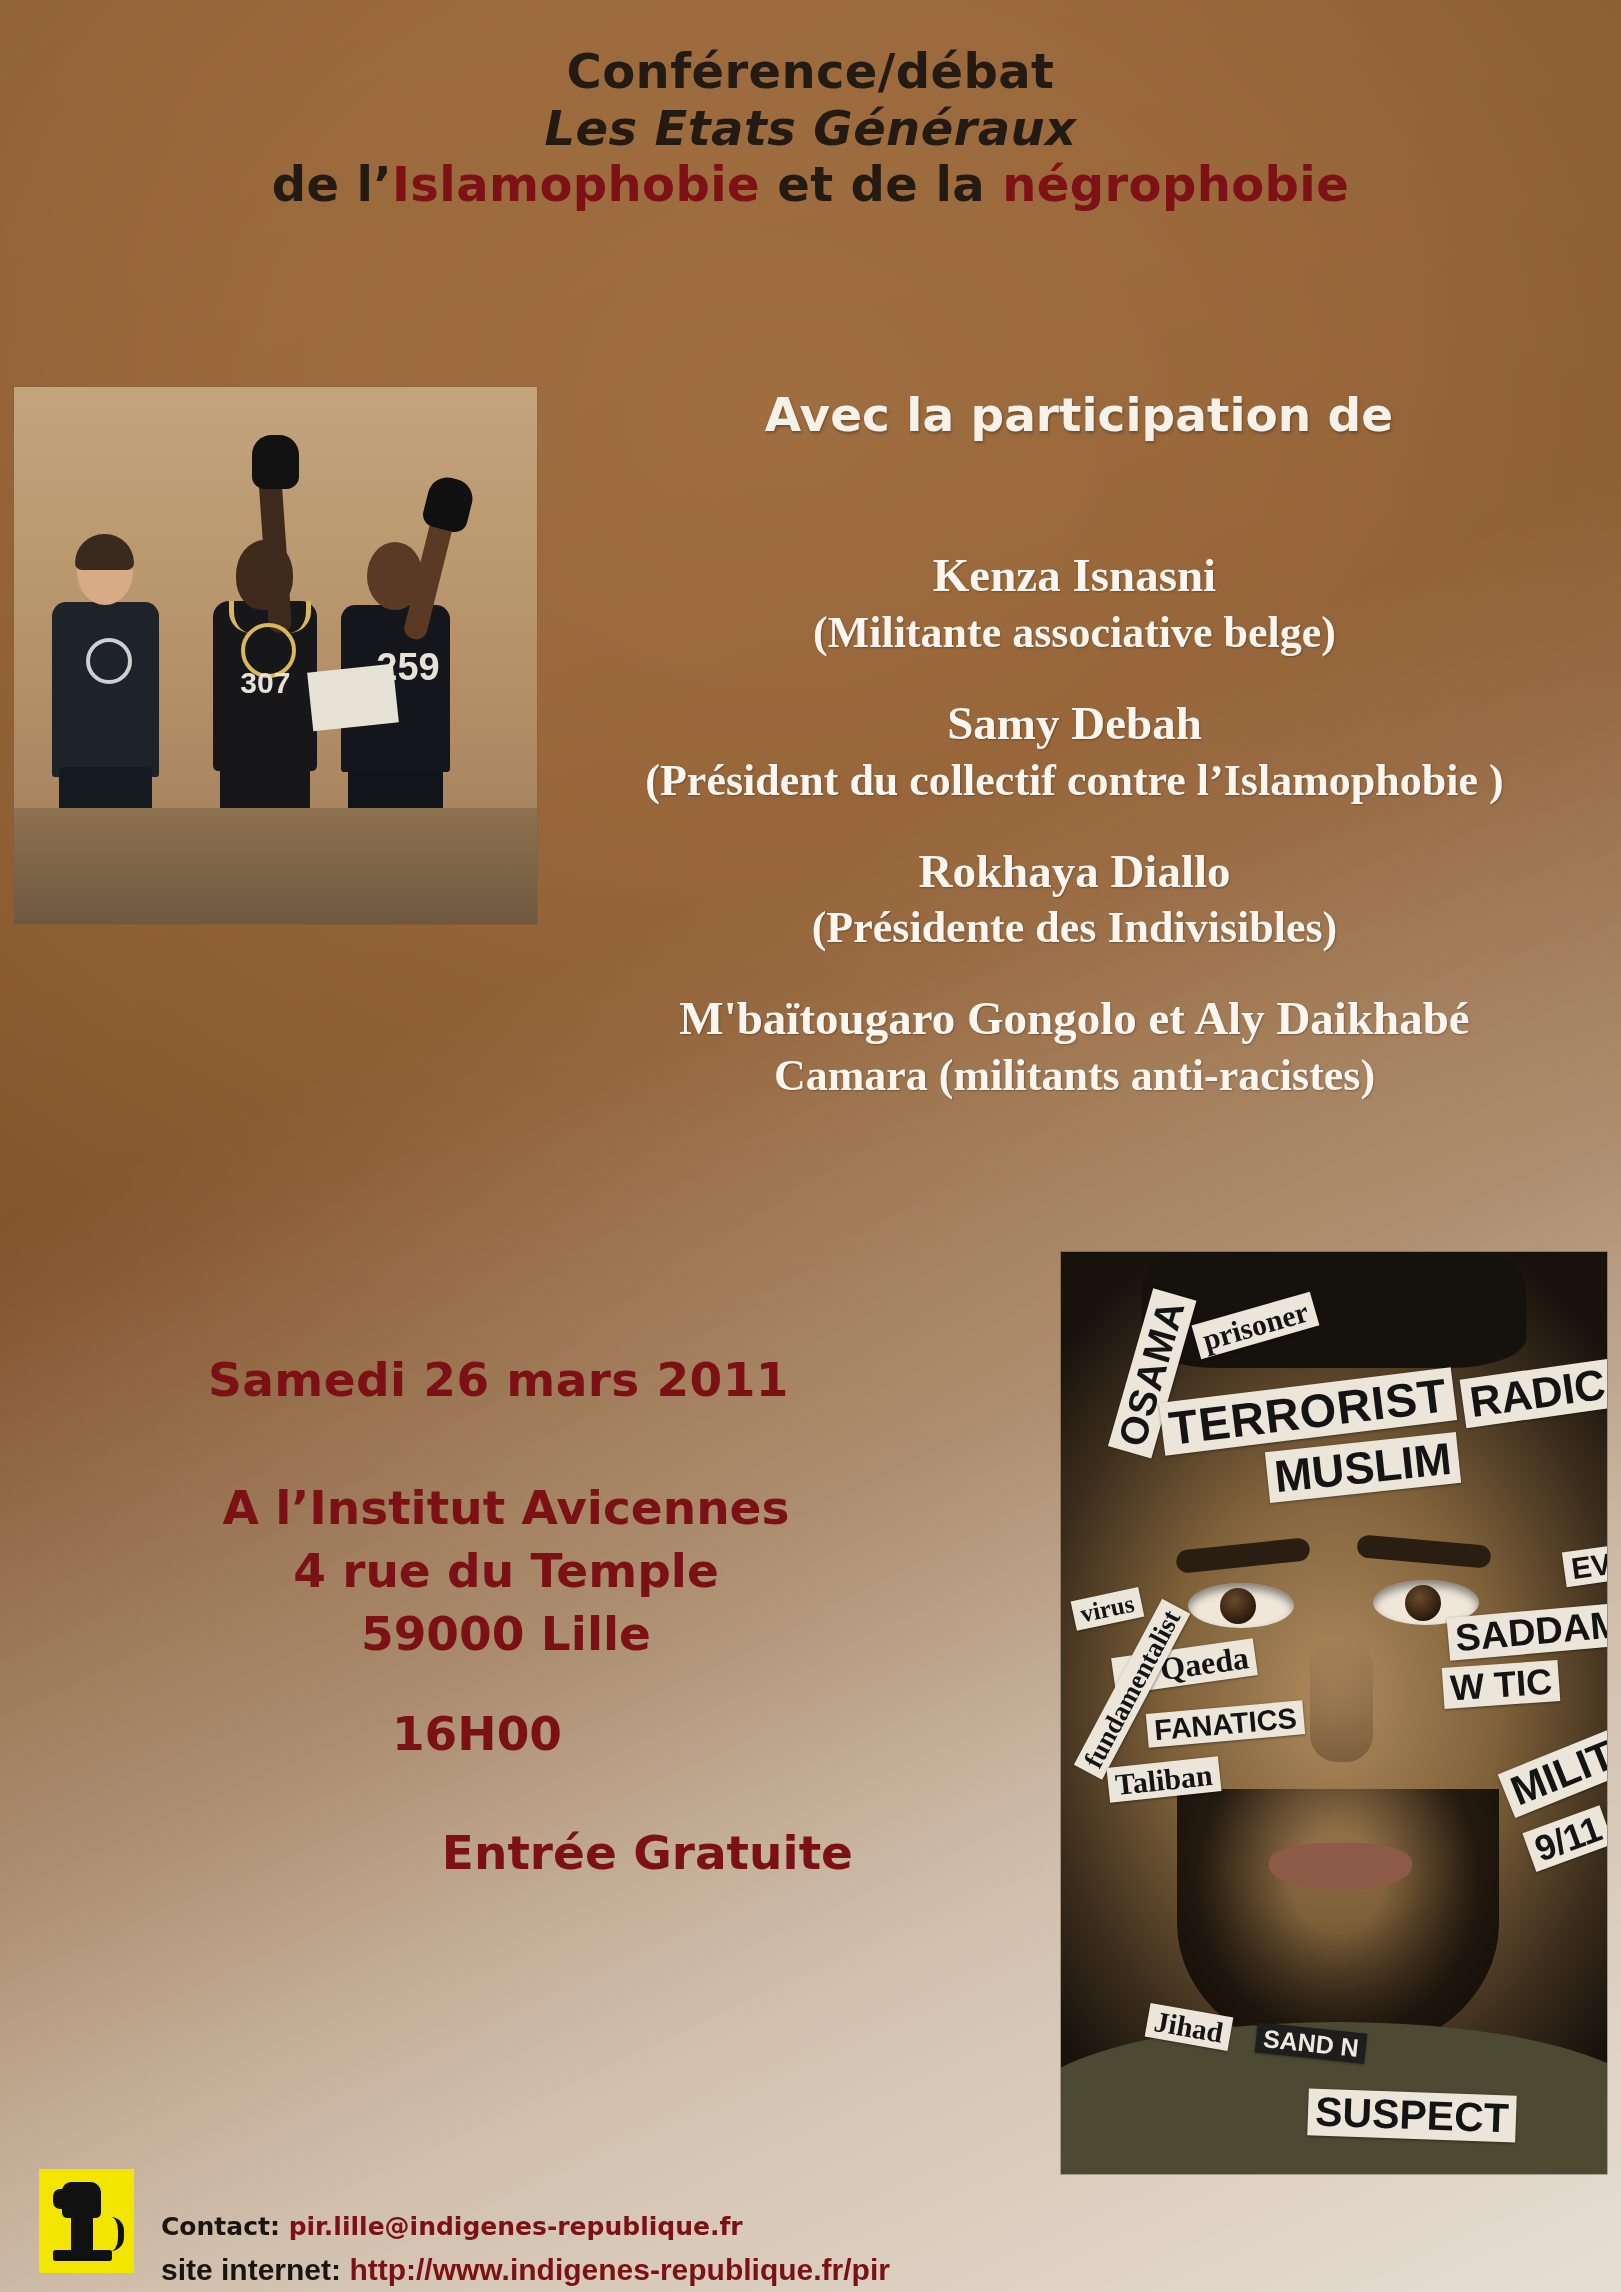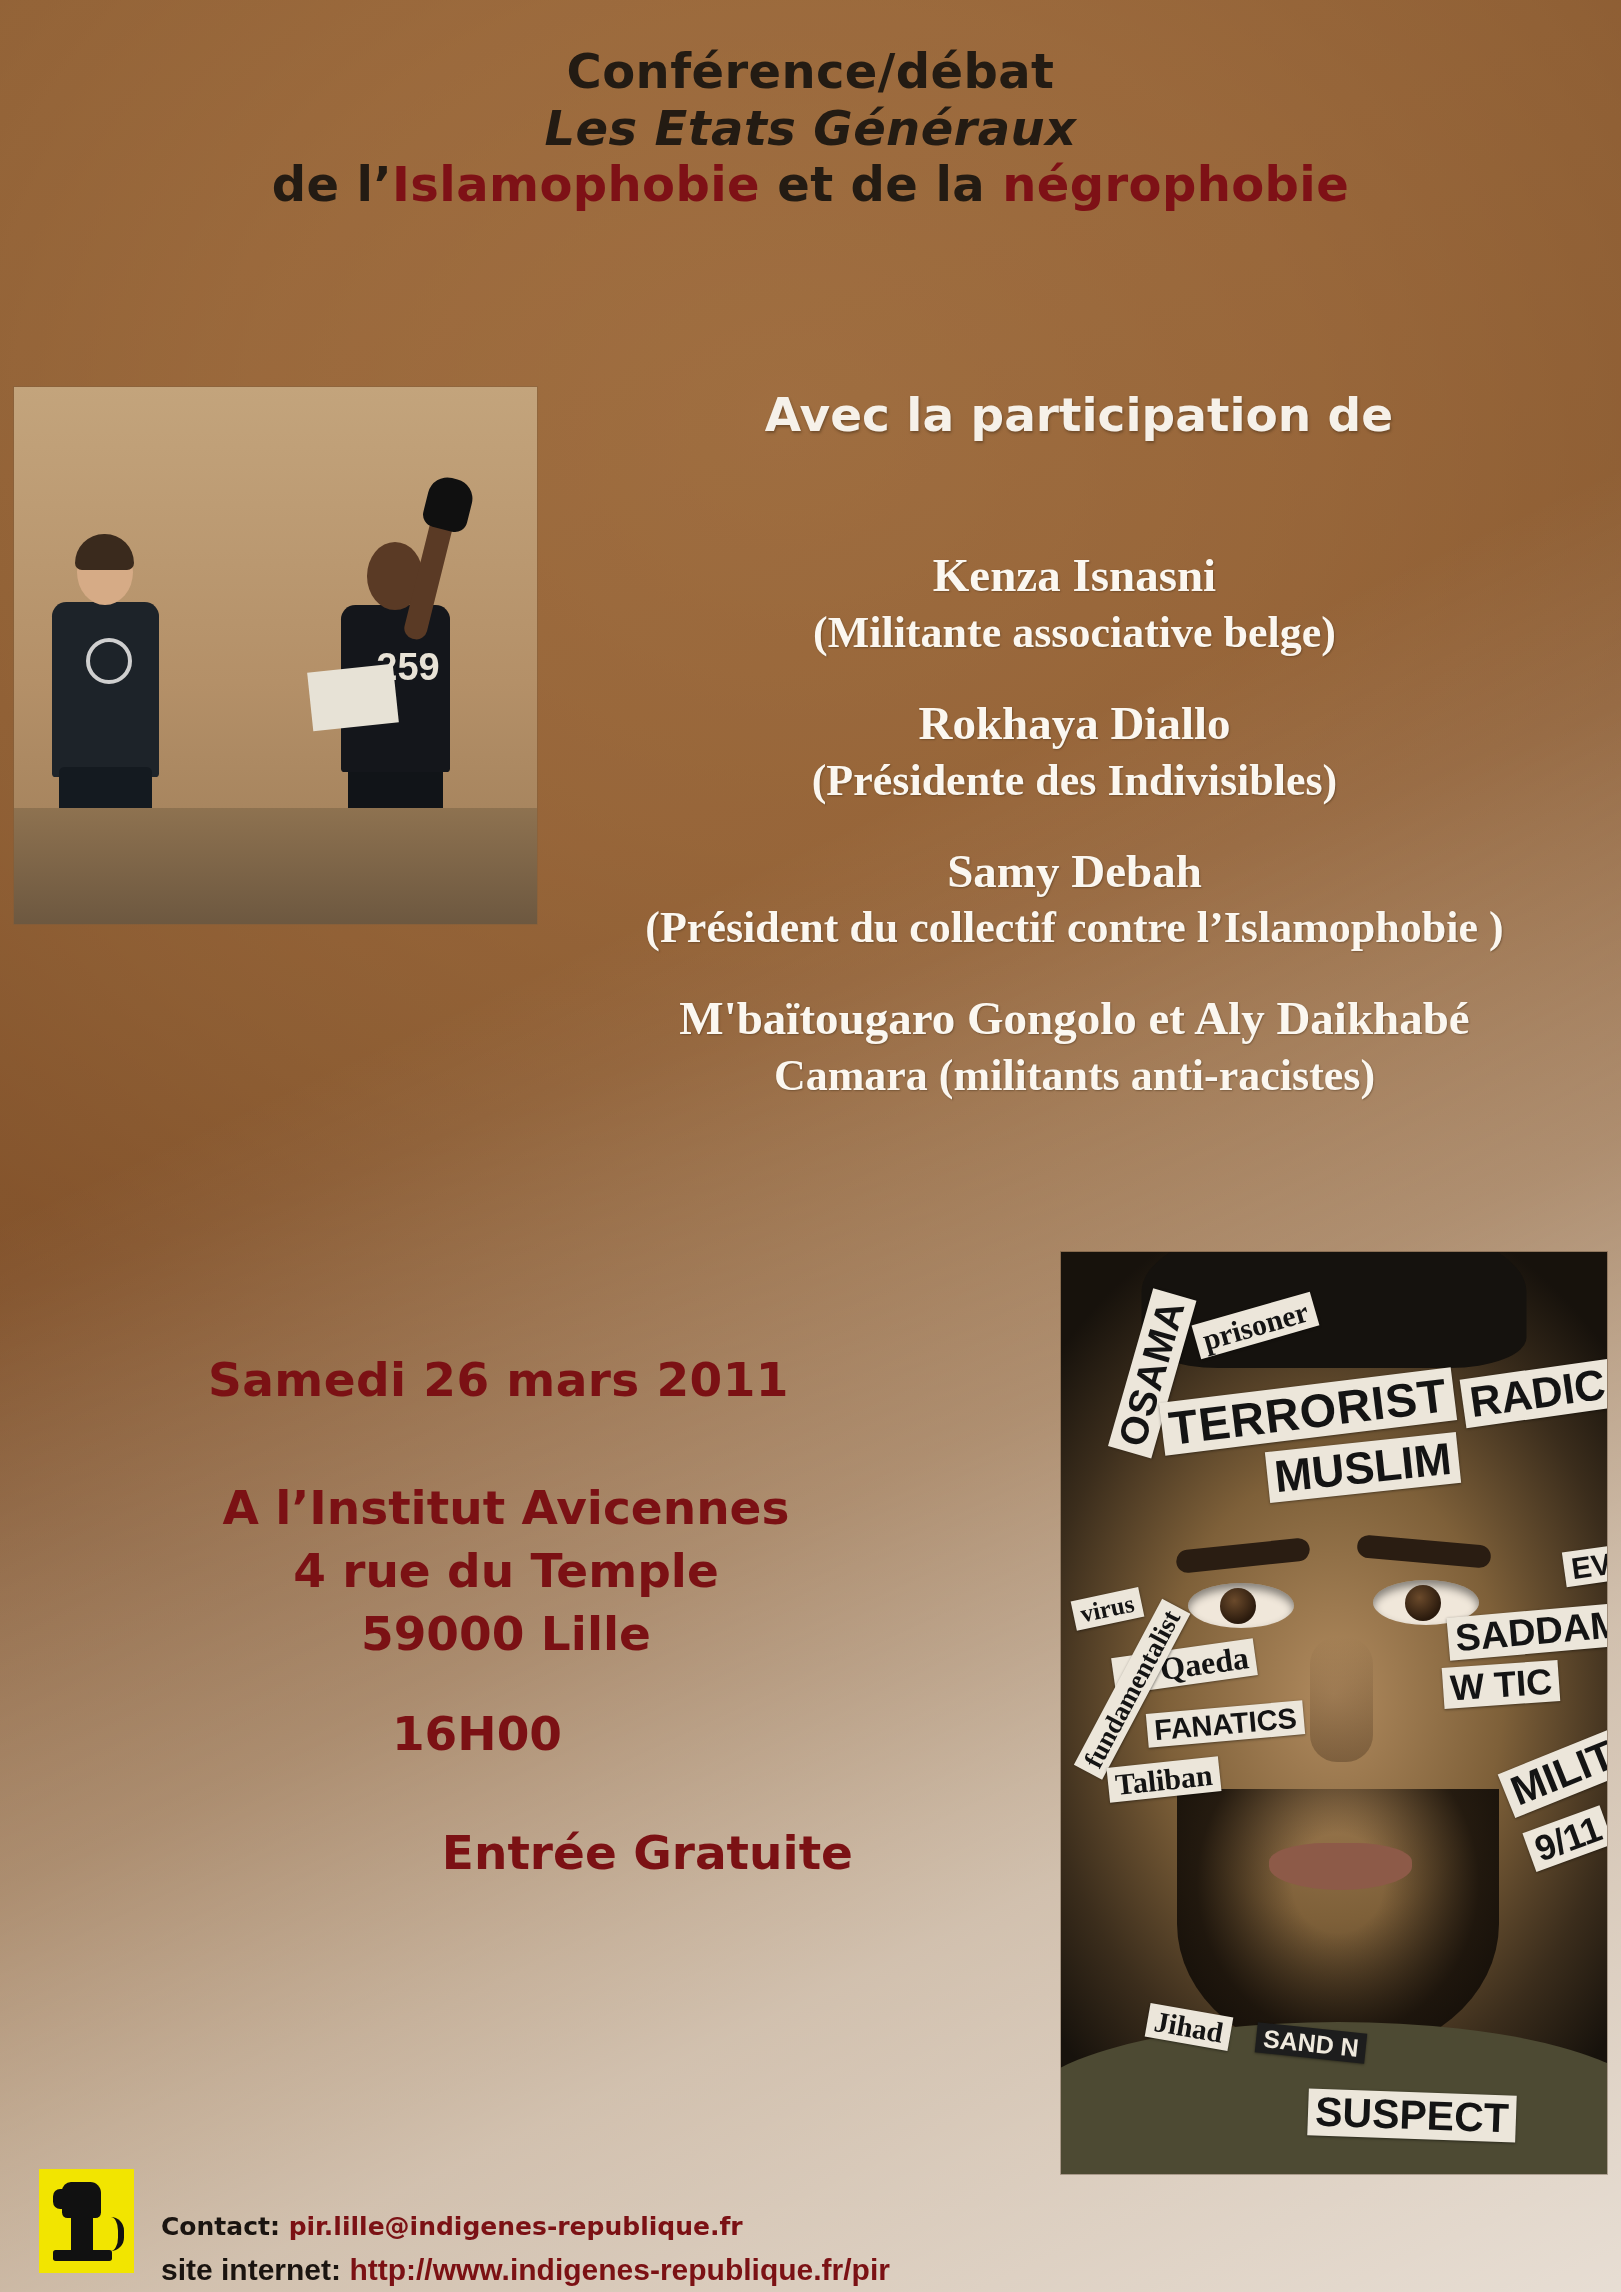--- a/index.html
+++ b/index.html
@@ -362,41 +362,51 @@
   </div>
 
   <div class="participation">Avec la participation de</div>
 
   <div class="speakers">
     <div class="speaker">
       <div class="name">Kenza Isnasni</div>
       <div class="role">(Militante associative belge)</div>
     </div>
     <div class="speaker">
+      <div class="name">Samy Debah</div>
+      <div class="role">(Président du collectif contre l’Islamophobie )</div>
+    </div>
+    <div class="speaker">
       <div class="name">Rokhaya Diallo</div>
       <div class="role">(Présidente des Indivisibles)</div>
-    </div>
-    <div class="speaker">
-      <div class="name">Samy Debah</div>
-      <div class="role">(Président du collectif contre l’Islamophobie )</div>
     </div>
     <div class="speaker">
       <div class="name">M'baïtougaro Gongolo et Aly Daikhabé</div>
       <div class="role">Camara  (militants anti-racistes)</div>
     </div>
   </div>
 
   <div class="photo-podium">
     <div class="pod-bg"></div>
     <div class="athlete a-left">
       <div class="torso"></div>
       <div class="legs"></div>
       <div class="head"></div>
       <div class="hair"></div>
       <div class="medal"></div>
+    </div>
+    <div class="athlete a-center">
+      <div class="legs"></div>
+      <div class="torso"></div>
+      <div class="head"></div>
+      <div class="arm"></div>
+      <div class="glove"></div>
+      <div class="ribbon"></div>
+      <div class="medal"></div>
+      <div class="num">307</div>
     </div>
     <div class="athlete a-right">
       <div class="legs"></div>
       <div class="torso"></div>
       <div class="head"></div>
       <div class="arm"></div>
       <div class="glove"></div>
       <div class="num">259</div>
     </div>
     <div class="pod-paper"></div>

